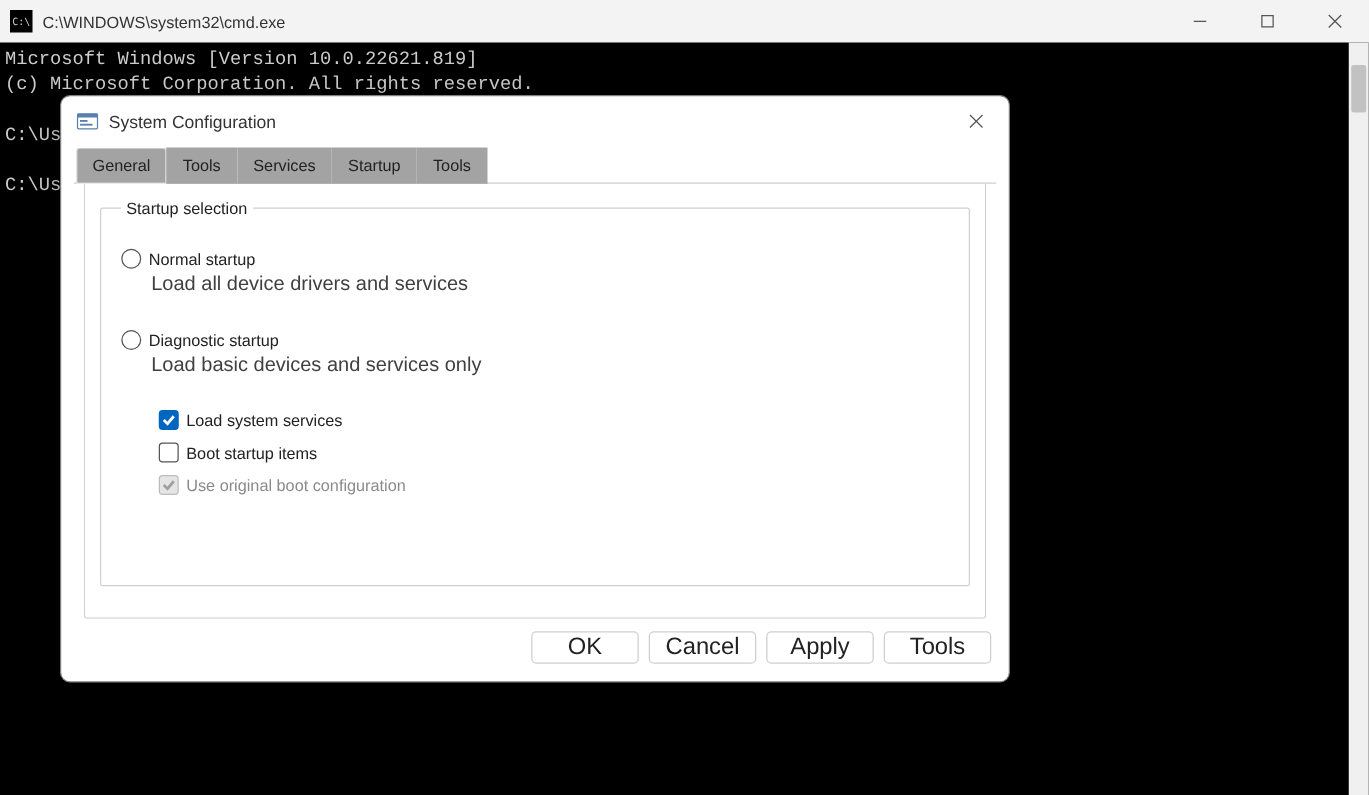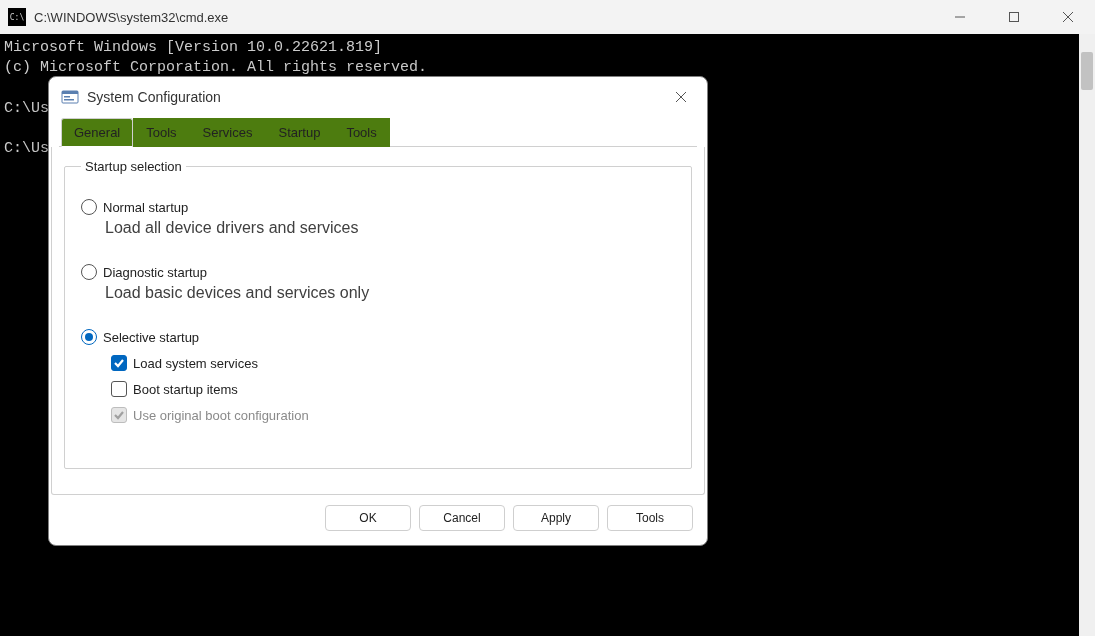--- a/index.html
+++ b/index.html
@@ -63,21 +63,21 @@
       position: absolute; top: 18px; right: 2px;
       width: 12px; height: 38px;
       background: #c2c2c2;
       border-radius: 2px;
     }
 
     
     .dialog {
       position: absolute;
       left: 48px; top: 76px;
-      width: 660px; height: 470px;
+      width: 760px; height: 470px;
       background: #fff;
       border: 1px solid #808080;
       border-radius: 8px;
       box-shadow: 0 8px 24px rgba(0,0,0,0.3);
       display: flex; flex-direction: column;
       overflow: hidden;
     }
     .dlg-titlebar {
       height: 40px;
       display: flex; align-items: center;
@@ -103,30 +103,30 @@
       padding-left: 2px;
     }
     .tab {
       padding: 6px 12px 6px 12px;
       font-size: 13px;
       color: #222;
       border: 1px solid transparent;
       border-bottom: none;
       position: relative;
       top: 1px;
-      background: #4d7c0f;
+      background: #a3a3a3;
     }
     .tab.active {
       border-color: #d0d0d0;
       border-bottom: 1px solid #fff;
       border-radius: 3px 3px 0 0;
     }
 
     .tab-panel {
-      margin: 0 2px;
+      margin: 0 18px;
       border: 1px solid #d0d0d0;
       border-top: none;
       border-radius: 0 0 3px 3px;
       padding: 12px;
       flex: 1;
     }
 
     fieldset.groupbox {
       border: 1px solid #d0d0d0;
       border-radius: 2px;
@@ -181,21 +181,21 @@
     
     .dlg-buttons {
       display: flex; justify-content: flex-end; gap: 8px;
       padding: 10px 14px 14px;
     }
     .btn {
       min-width: 86px; height: 26px;
       border: 1px solid #cfcfcf;
       border-radius: 4px;
       background: #fff;
-      font-size: 12px;
+      font-size: 19px;
       color: #222;
       display: flex; align-items: center; justify-content: center;
     }
 
     .sp20 { height: 16px; }
   </style>
 </head>
 <body>
 
 <div class="cmd-window">
@@ -275,24 +275,20 @@
       <div class="sp20"></div>
 
       <div class="opt-row">
         <span class="radio"></span>
         <span class="opt-label">Diagnostic startup</span>
       </div>
       <div class="opt-desc">Load basic devices and services only</div>
 
       <div class="sp20"></div>
 
-      <div class="opt-row">
-        <span class="radio checked"></span>
-        <span class="opt-label">Selective startup</span>
-      </div>
 
       <div class="opt-row sub">
         <span class="checkbox checked">
           <svg width="12" height="12">
               <polyline points="2,6 5,9 10,3"></polyline>
             </svg>
         </span>
         <span class="opt-label">Load system services</span>
       </div>
 

